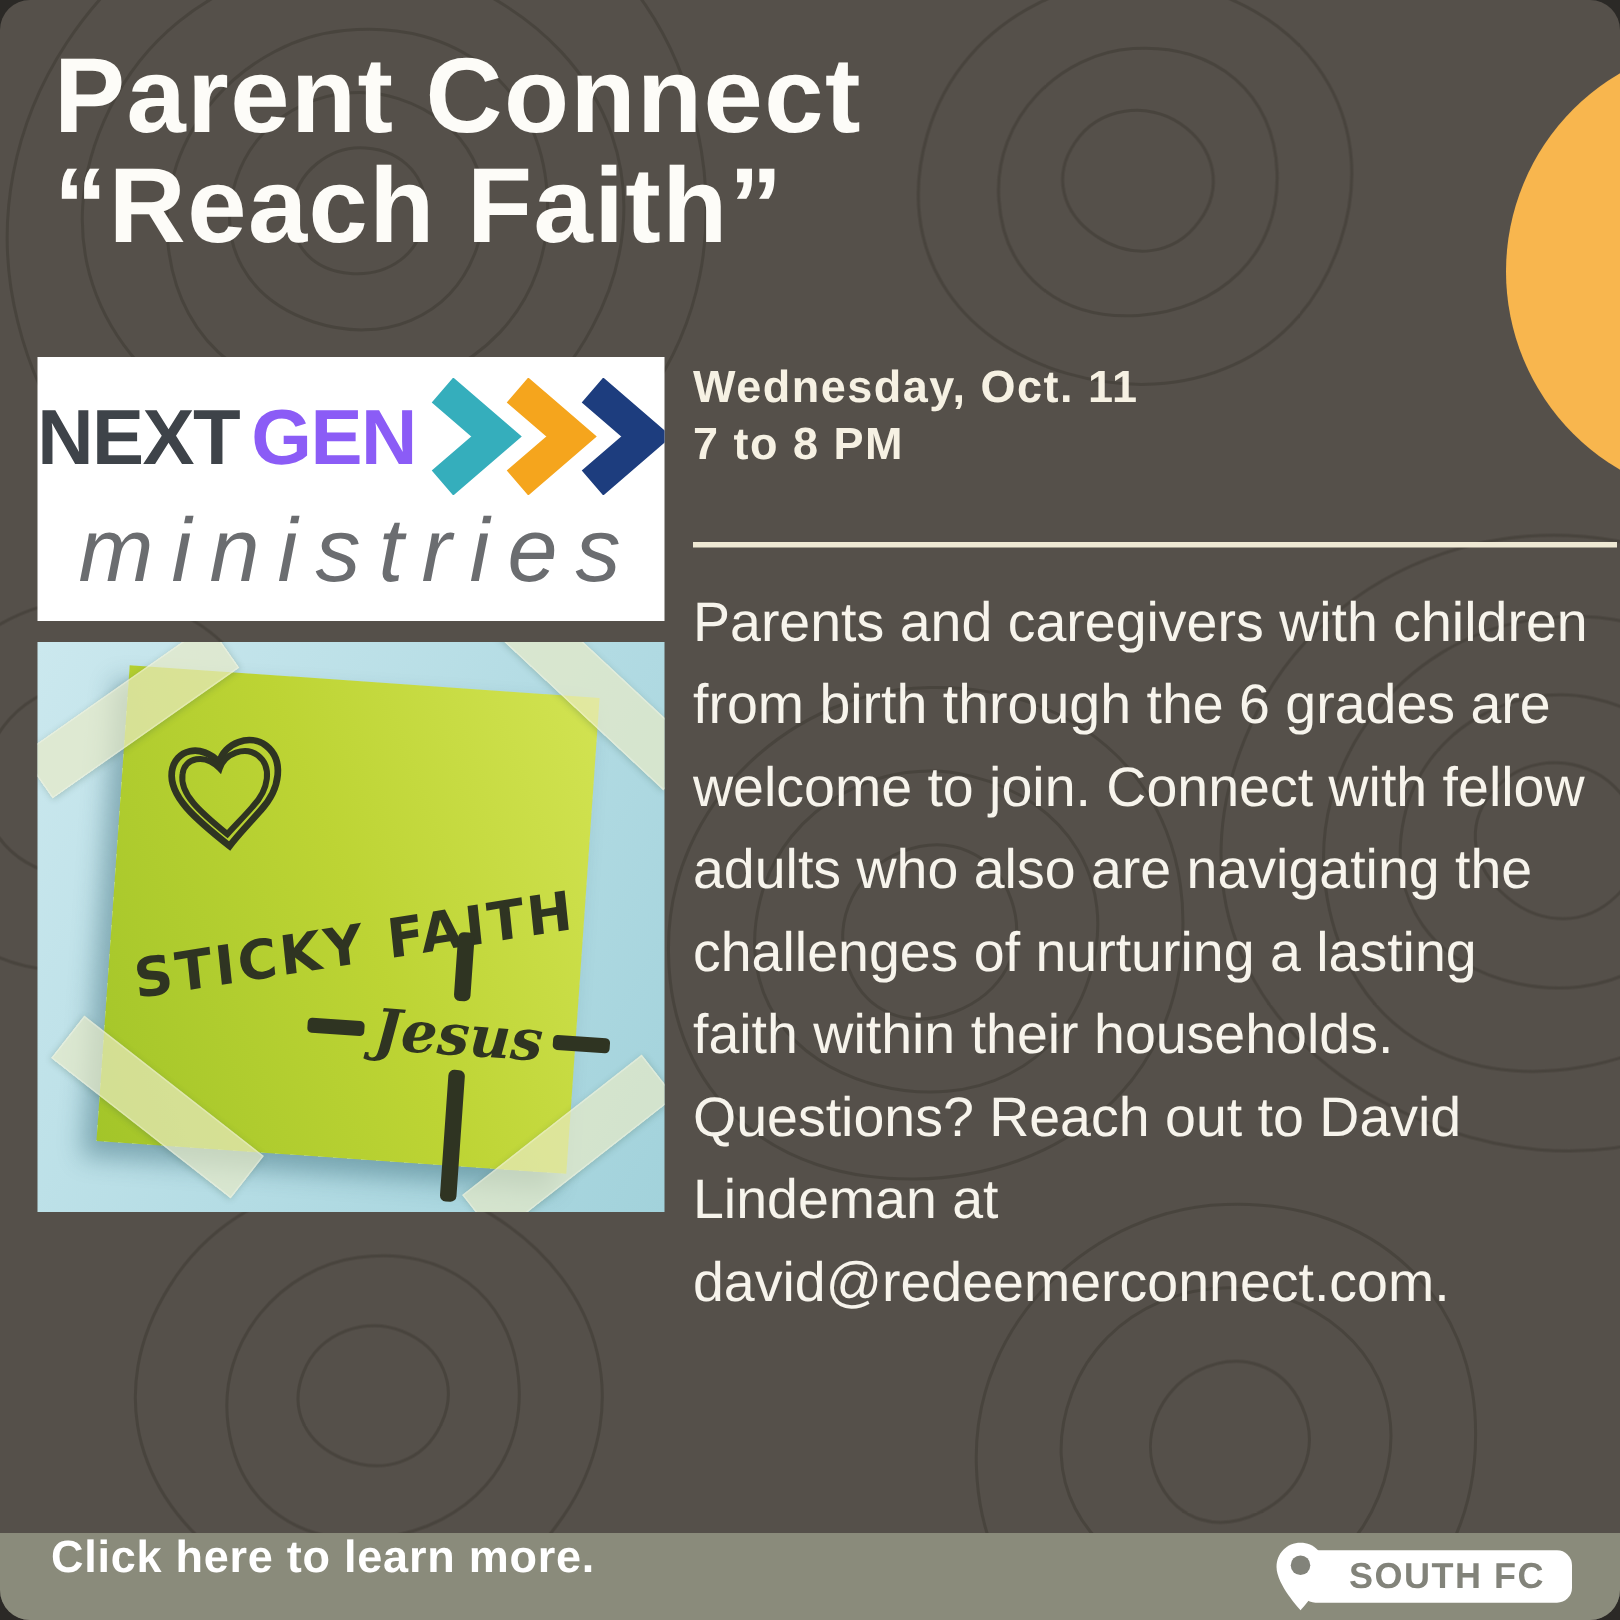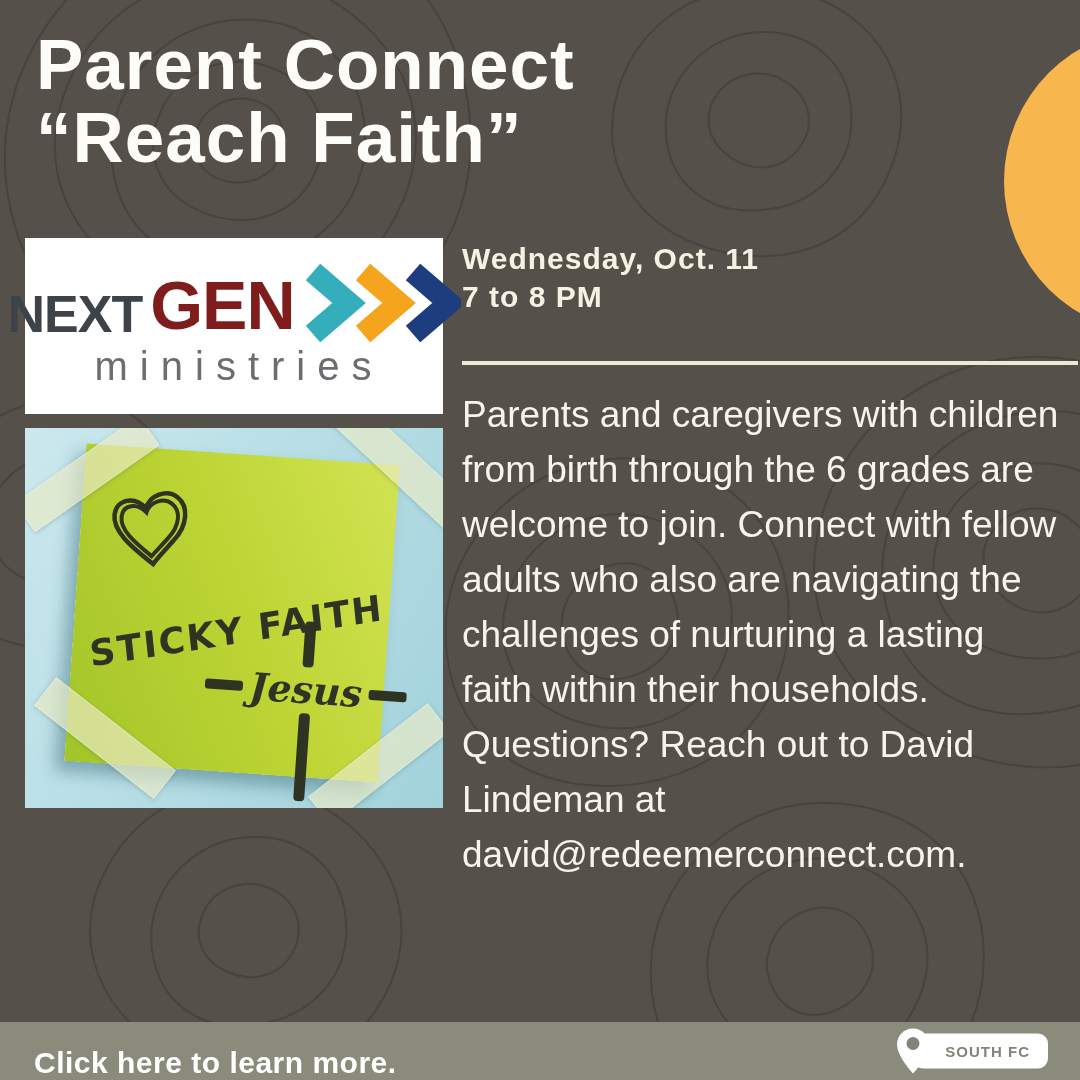--- a/index.html
+++ b/index.html
@@ -1,36 +1,36 @@
 <!DOCTYPE html>
 <html><head>
 <meta charset="utf-8">
 <style>
   * { margin:0; padding:0; box-sizing:border-box; }
   html,body { background:#2b2926; }
   body { font-family:"Liberation Sans", sans-serif; }
 
-  .canvas { position:relative; width:1080px; height:1080px; background:#55504a; overflow:hidden; }
+  .canvas { position:relative; width:1080px; height:1080px; background:#55504a; overflow:hidden;border-radius:20px; }
 
   .contours { position:absolute; left:0; top:0; width:1080px; height:1080px; }
 
   .accent-circle { position:absolute; left:1004px; top:28px; width:306px; height:306px;
     border-radius:50%; background:#f8b64e; }
 
   .title { position:absolute; left:36px; top:28px; color:#fdfcf8; font-weight:700;
     font-size:71px; line-height:1.03; letter-spacing:1px; }
 
   
   .logo-card { position:absolute; left:25px; top:238px; width:418px; height:176px;
     background:#ffffff; display:flex; flex-direction:column; align-items:center; justify-content:center; }
-  .logo-row { display:flex; align-items:flex-end; }
+  .logo-row { display:flex; align-items:center; }
   .logo-next { font-size:52px; font-weight:700; color:#3e4349; letter-spacing:-1px; }
-  .logo-gen  { font-size:68px; font-weight:700; color:#7f1d1d; letter-spacing:-1px; margin-left:8px; }
+  .logo-gen  { font-size:52px; font-weight:700; color:#8b5cf6; letter-spacing:-1px; margin-left:8px; }
   .chevrons  { margin-left:6px; margin-bottom:2px; }
-  .logo-ministries { font-size:40px; color:#6b6d70; letter-spacing:12px; margin-top:0px; margin-left:10px; }
+  .logo-ministries { font-size:60px; color:#6b6d70; letter-spacing:12px; margin-top:0px; margin-left:10px;font-style:italic; }
 
   
   .photo { position:absolute; left:25px; top:428px; width:418px; height:380px; overflow:hidden;
     background:linear-gradient(120deg,#cbe8ee 0%,#b4dce4 55%,#a2d2db 100%); }
   .note { position:absolute; left:50px; top:26px; width:314px; height:318px;
     background:linear-gradient(65deg,#a3c529 0%,#bdd434 52%,#d2e352 100%);
     transform:rotate(4deg); box-shadow:-9px 11px 16px rgba(25,80,95,.38); }
   .heart-icon { position:absolute; left:24px; top:38px; transform:rotate(-8deg); }
   .note-text { position:absolute; left:14px; top:156px; font-family:"DejaVu Sans",sans-serif;
     font-weight:700; font-size:36px; letter-spacing:2px; color:#2f3422;
@@ -53,26 +53,26 @@
 
   
   .event-when { position:absolute; left:462px; top:240px; color:#f6f1e3;
     font-weight:700; font-size:30px; line-height:1.27; letter-spacing:1px; }
   .divider { position:absolute; left:462px; top:361px; width:616px; height:4px; background:#efe9d4; }
   .desc { position:absolute; left:462px; top:387px; width:601px; color:#f7f4ec;
     font-size:37px; line-height:55px; }
 
   
   .footer { position:absolute; left:0; bottom:0; width:1080px; height:58px;
-    background:#8a8b7b; display:flex; align-items:flex-end; }
+    background:#8a8b7b; display:flex; align-items:flex-start; }
   .cta { color:#ffffff; font-weight:700; font-size:30px; margin-left:34px;
     letter-spacing:.5px; cursor:pointer; }
   .badge { position:absolute; right:32px; top:50%; transform:translateY(-50%); }
   .badge-pill { background:#ffffff; color:#82837a; border-radius:10px; height:35px;
-    line-height:35px; padding:0 18px 0 32px; font-weight:700; font-size:15px; letter-spacing:1px; }
+    line-height:35px; padding:0 18px 0 32px; font-weight:700; font-size:24px; letter-spacing:1px; }
   .badge-pin { position:absolute; left:-19px; top:-7px; }
 </style>
 </head>
 <body>
 
 <div class="canvas">
 
   <svg class="contours" viewBox="0 0 1080 1080" xmlns="http://www.w3.org/2000/svg">
     <defs>
       <path id="blob" d="M-100,0C-96,-58 -42,-96 8,-92C66,-88 102,-46 96,8C90,66 42,98 -14,94C-68,90 -104,54 -100,0Z" vector-effect="non-scaling-stroke"></path>

